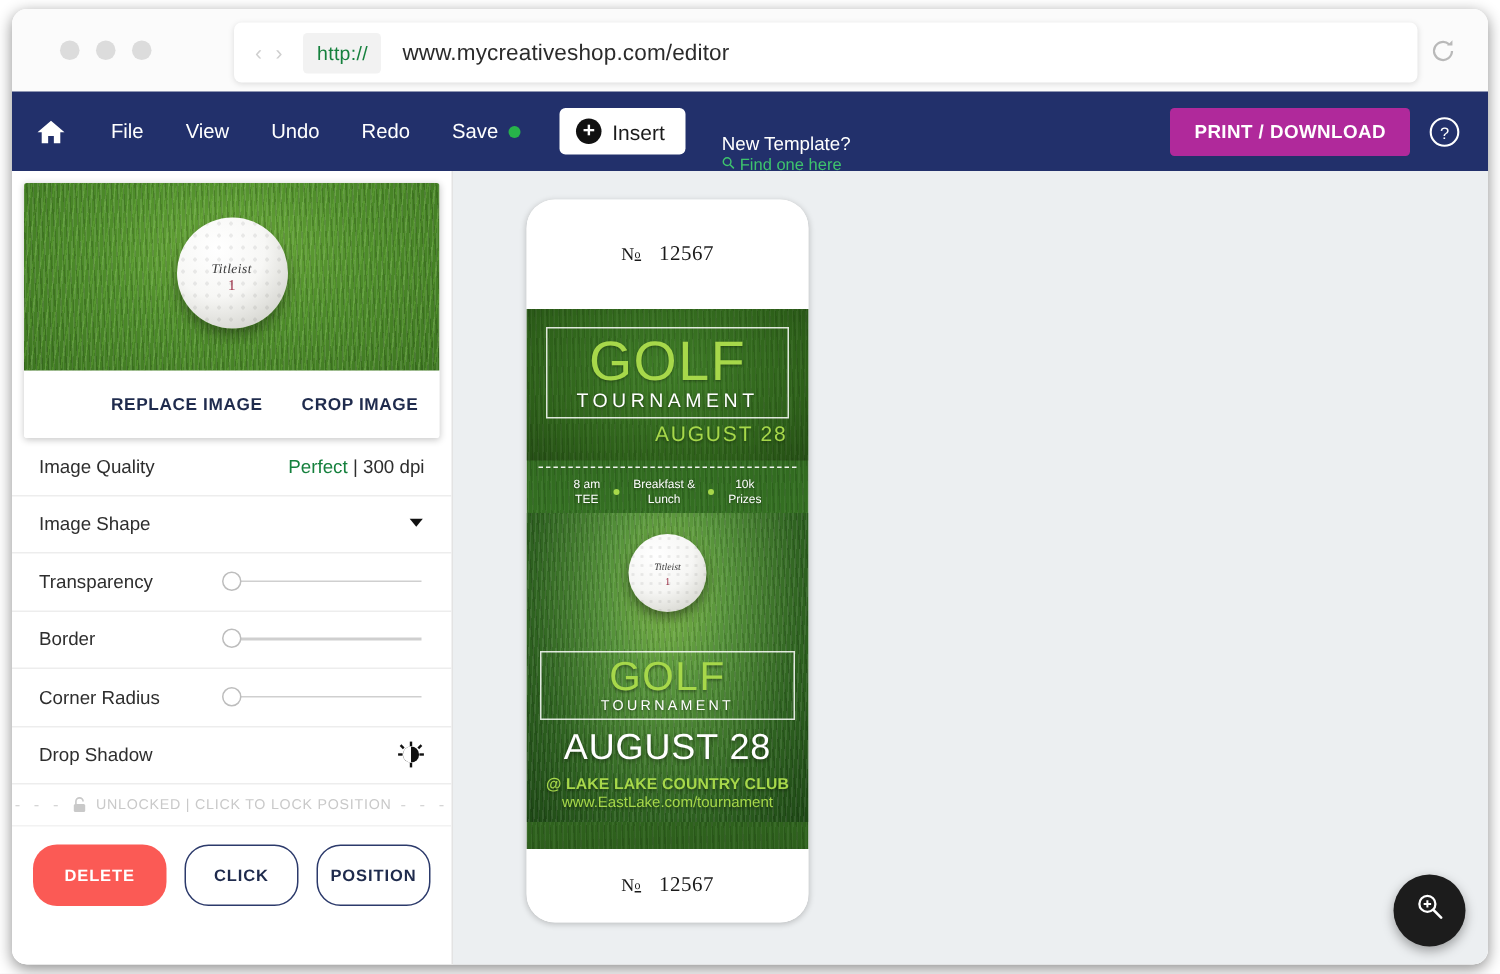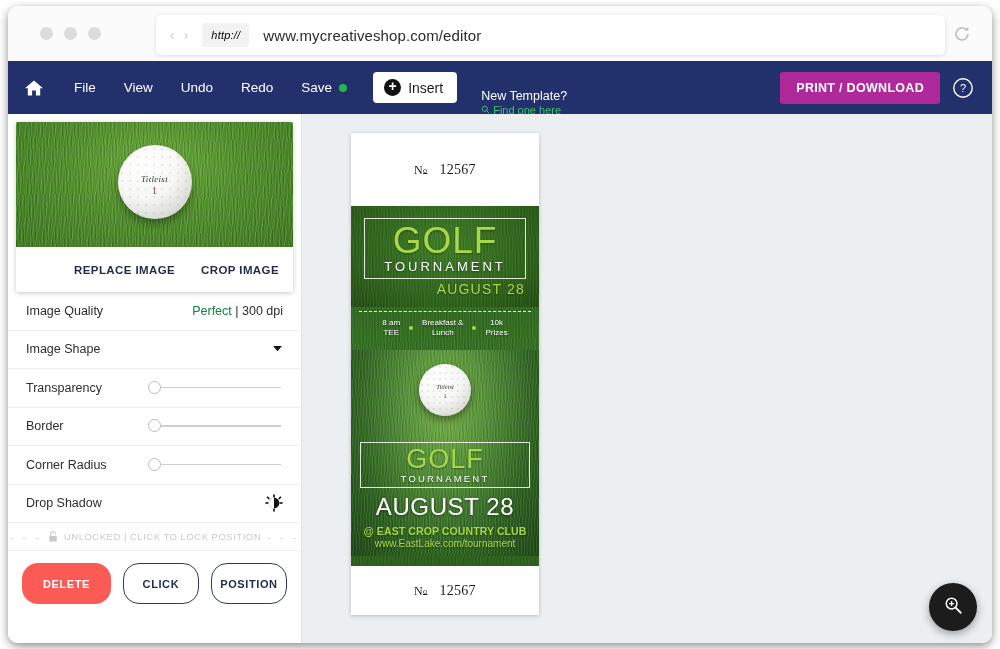--- a/index.html
+++ b/index.html
@@ -47,26 +47,25 @@
     display: flex; gap: 9px;
     margin-left: 14px;
     color: #cfcfcf;
     font-size: 14px;
     line-height: 1;
   }
   .nav-arrows span { cursor: default; }
   .proto-chip {
     margin-left: 14px;
     background: #f2f2f2;
-    color: #000000;
-    font-size: 11px;
+    color: #15803d;
+    font-size: 13px;
     padding: 6px 9px;
     border-radius: 3px;
     letter-spacing: .2px;
-    font-style: italic;
   }
   .url-text {
     margin-left: 14px;
     color: #2b2b2b;
     font-size: 15px;
     letter-spacing: .1px;
   }
   .reload-icon {
     position: absolute;
     right: 20px; top: 50%;
@@ -290,20 +289,21 @@
   }
 
   
   .ticket {
     position: absolute;
     left: 49px; top: 19px;
     width: 188px; height: 482px;
     background: #ffffff;
     box-shadow: 0 1px 4px rgba(0,0,0,0.22);
     overflow: hidden;
+    border-radius: 19px;
   }
   .stub {
     height: 73px;
     display: flex;
     align-items: center;
     justify-content: center;
     background: #fff;
   }
   .stub-bottom { height: 49px; }
   .stub-no {
@@ -385,21 +385,21 @@
     margin: 4px 8px 0 8px;
     border-top: 1.6px dashed rgba(255,255,255,0.92);
   }
 
   .feature-strip {
     position: relative; z-index: 2;
     display: flex;
     align-items: center;
     justify-content: center;
     gap: 9px;
-    padding: 6px 6px 11px 6px;
+    padding: 6px 6px 3px 6px;
     color: #ffffff;
   }
   .feature {
     text-align: center;
     font-size: 8px;
     line-height: 1.25;
     text-shadow: 0 1px 2px rgba(0,0,0,.45);
     white-space: nowrap;
   }
   .feat-dot { width: 4px; height: 4px; border-radius: 50%; background: #a7d84a; flex: none; }
@@ -708,21 +708,21 @@
               <span class="pball-brand">Titleist</span>
               <span class="pball-num">1</span>
             </div>
 
             <div class="lower-content">
               <div class="golf-box-lower">
                 <div class="golf-word golf-word-sm">GOLF</div>
                 <div class="tourn-word tourn-word-sm">TOURNAMENT</div>
               </div>
               <div class="aug-big">AUGUST 28</div>
-              <div class="venue">@ EAST CROP COUNTRY CLUB</div>
+              <div class="venue">@ LAKE LAKE COUNTRY CLUB</div>
               <div class="weburl">www.EastLake.com/tournament</div>
             </div>
           </div>
         </div>
 
         <div class="stub stub-bottom">
           <span class="stub-no"><span class="numero">N<sup>o</sup></span><span class="tnum">12567</span></span>
         </div>
       </div>
 

